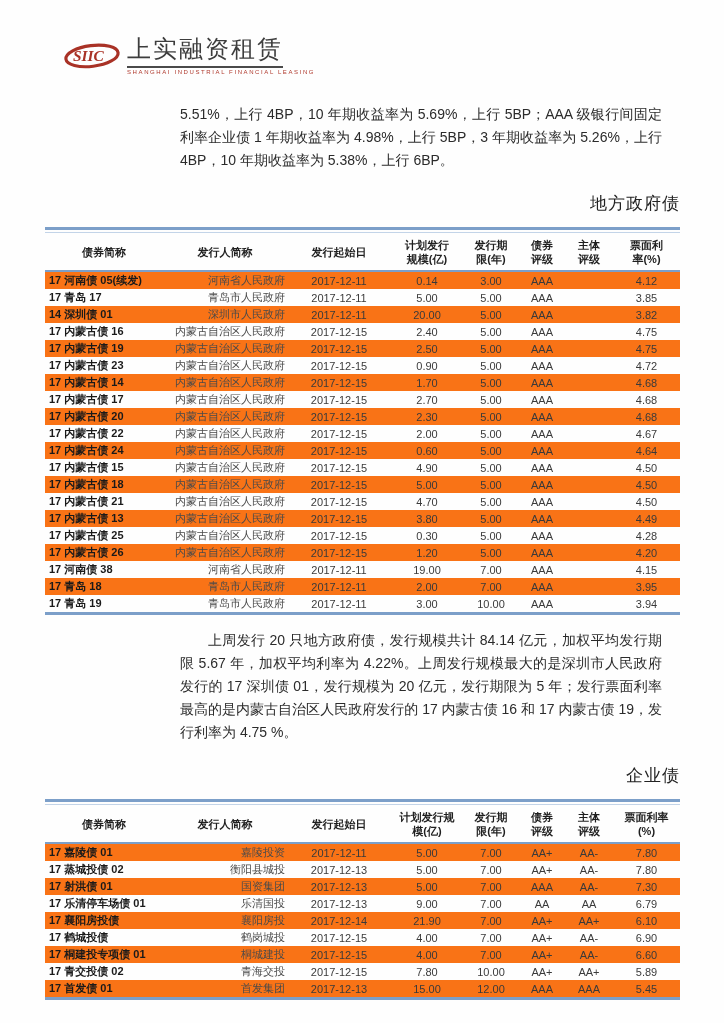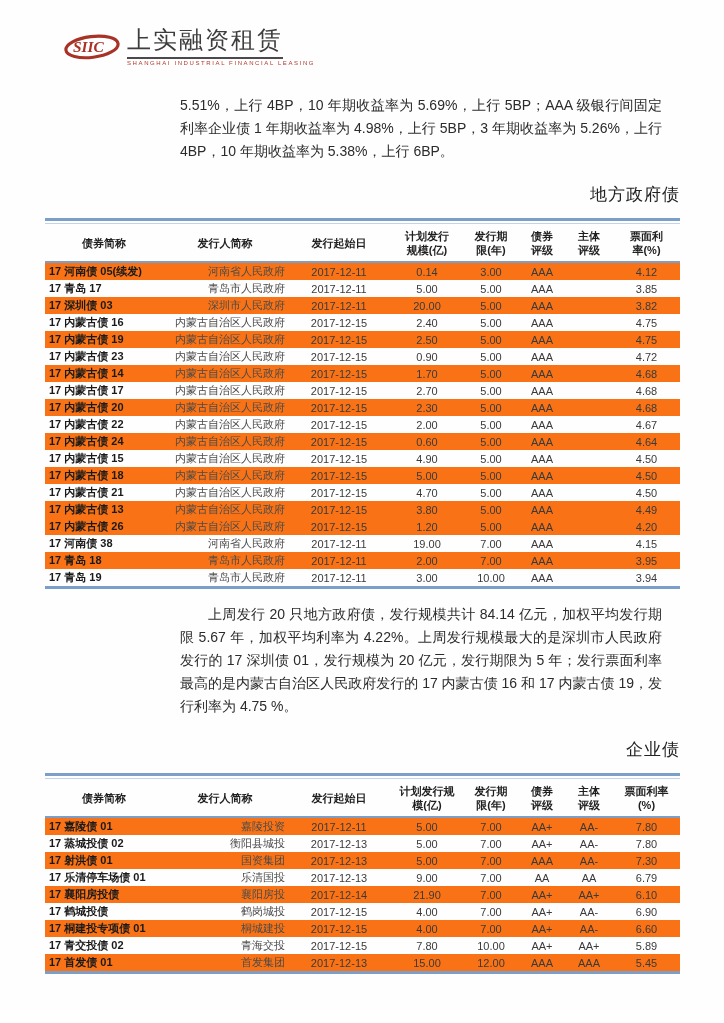--- a/index.html
+++ b/index.html
@@ -6,21 +6,21 @@
   html, body { background: #ffffff; }
   body {
     font-family: "Liberation Sans", "DejaVu Sans", sans-serif;
     color: #262626;
   }
   .page {
     position: relative;
     width: 724px;
     height: 1023px;
     background: #fefefe;
-    padding: 24px 44px 0 45px;
+    padding: 33px 44px 0 45px;
     overflow: hidden;
   }
   
   .logo-row {
     display: flex;
     align-items: flex-start;
     margin-left: 18px;
     height: 52px;
   }
   .siic-mark { width: 58px; height: 36px; margin-top: 4px; }
@@ -160,21 +160,21 @@
             <td class="c0">17 青岛 17</td>
             <td class="c1">青岛市人民政府</td>
             <td class="c2">2017-12-11</td>
             <td class="c3">5.00</td>
             <td class="c4">5.00</td>
             <td class="c5">AAA</td>
             <td class="c6"></td>
             <td class="c7">3.85</td>
           </tr>
           <tr class="shaded">
-            <td class="c0">17 深圳债 03</td>
+            <td class="c0">14 深圳债 01</td>
             <td class="c1">深圳市人民政府</td>
             <td class="c2">2017-12-11</td>
             <td class="c3">20.00</td>
             <td class="c4">5.00</td>
             <td class="c5">AAA</td>
             <td class="c6"></td>
             <td class="c7">3.82</td>
           </tr>
           <tr>
             <td class="c0">17 内蒙古债 16</td>
@@ -288,20 +288,30 @@
           </tr>
           <tr class="shaded">
             <td class="c0">17 内蒙古债 13</td>
             <td class="c1">内蒙古自治区人民政府</td>
             <td class="c2">2017-12-15</td>
             <td class="c3">3.80</td>
             <td class="c4">5.00</td>
             <td class="c5">AAA</td>
             <td class="c6"></td>
             <td class="c7">4.49</td>
+          </tr>
+          <tr>
+            <td class="c0">17 内蒙古债 25</td>
+            <td class="c1">内蒙古自治区人民政府</td>
+            <td class="c2">2017-12-15</td>
+            <td class="c3">0.30</td>
+            <td class="c4">5.00</td>
+            <td class="c5">AAA</td>
+            <td class="c6"></td>
+            <td class="c7">4.28</td>
           </tr>
           <tr class="shaded">
             <td class="c0">17 内蒙古债 26</td>
             <td class="c1">内蒙古自治区人民政府</td>
             <td class="c2">2017-12-15</td>
             <td class="c3">1.20</td>
             <td class="c4">5.00</td>
             <td class="c5">AAA</td>
             <td class="c6"></td>
             <td class="c7">4.20</td>

